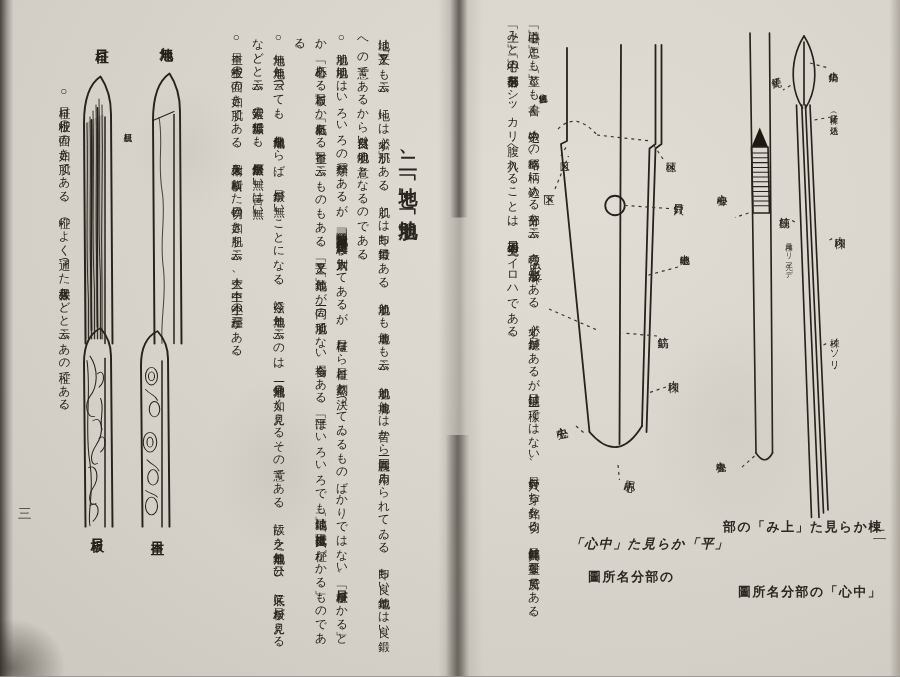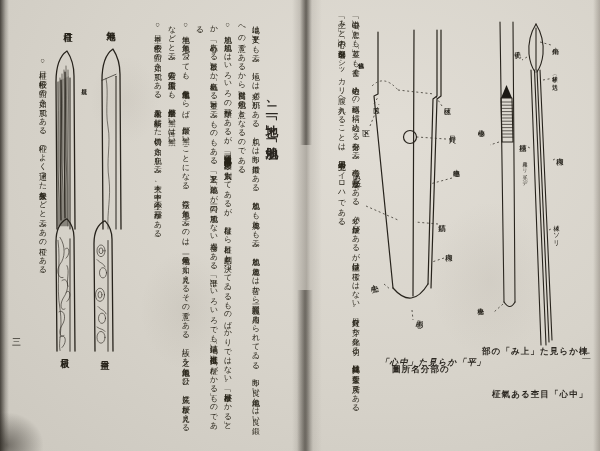--- a/index.html
+++ b/index.html
@@ -140,21 +140,21 @@
     <div class="v hand" style="left:58px;top:168px;height:40px;font-size:7.5px;transform:rotate(-6deg);">中心ノ平</div>
     <div class="v hand" style="left:76px;top:278px;height:32px;font-size:7.5px;transform:rotate(-14deg);">中心先</div>
     <div class="v hand" style="left:119px;top:314px;height:32px;font-size:7.5px;transform:rotate(8deg);">中心尻</div>
     <div class="v hand" style="left:147px;top:102px;height:18px;font-size:7px;">棟区</div>
     <div class="v hand" style="left:152px;top:130px;height:28px;font-size:7px;">目釘穴</div>
     <div class="v hand" style="left:157px;top:164px;height:34px;font-size:6.5px;">中心鑢地</div>
     <div class="v hand" style="left:142px;top:218px;height:20px;font-size:7.5px;">鎬筋</div>
     <div class="v hand" style="left:149px;top:248px;height:22px;font-size:7.5px;">棟肉</div>
 
     <div class="cap" style="left:84px;top:357px;font-style:italic;">「心中」た見らか「平」</div>
-    <div class="cap" style="left:96px;top:364px;">圖所名分部の</div>
+    <div class="cap" style="left:96px;top:379px;">圖所名分部の</div>
 
     <svg style="left:174px;top:12px;" width="120" height="340" viewBox="0 0 120 340">
       <g class="stroke" stroke-width="1.1">
         <path d="M30,10 L34,290"></path>
         <path d="M43,10 L45,290"></path>
         <path d="M34,290 Q40,299 45,290"></path>
         <path d="M31,86 L42,86 L36.5,73 Z" fill="#1c1914" stroke="none"></path>
         <path d="M31,86 L42,86 L43,130 L32,130 Z"></path>
       </g>
       <g class="stroke" stroke-width=".7">
@@ -196,21 +196,21 @@
     <div class="v hand" style="left:182px;top:302px;height:34px;font-size:6.5px;transform:rotate(-6deg);">中心棟先</div>
     <div class="v hand" style="left:219px;top:46px;height:28px;font-size:6.5px;transform:rotate(-10deg);">鋩子先</div>
     <div class="v hand" style="left:256px;top:42px;height:28px;font-size:6.5px;">小鎬角</div>
     <div class="v hand" style="left:256px;top:72px;height:46px;font-size:5.5px;">鋩子（棟ノ焼込）</div>
     <div class="v hand" style="left:223px;top:138px;height:18px;font-size:7.5px;">棟筋</div>
     <div class="v hand" style="left:226px;top:158px;height:42px;font-size:5px;color:#44403a;">元棟ヨリ先マデ</div>
     <div class="v hand" style="left:260px;top:152px;height:22px;font-size:7.5px;">棟肉</div>
     <div class="v hand" style="left:257px;top:220px;height:36px;font-size:6.5px;">棟ノソリ</div>
 
     <div class="cap" style="left:186px;top:346px;">部の「み上」た見らか棟</div>
-    <div class="cap" style="left:196px;top:389px;">柾氣ある杢目「心中」</div>
+    <div class="cap" style="left:196px;top:389px;">圖所名分部の「心中」</div>
 
     <div class="pagenum" style="left:286px;top:350px;">二</div>
   </div>
 
   <div class="abs" style="left:292px;top:0;width:30px;height:451px;
               background:linear-gradient(90deg, transparent, rgba(70,64,56,.30) 48%, rgba(70,64,56,.12) 62%, transparent);"></div>
   <div class="abs" style="left:300px;top:0;width:12px;height:145px;
               background:linear-gradient(90deg, transparent, rgba(42,38,32,.55), transparent);"></div>
   <div class="abs" style="left:297px;top:290px;width:16px;height:161px;
               background:linear-gradient(90deg, transparent, rgba(42,38,32,.5), transparent);"></div>

